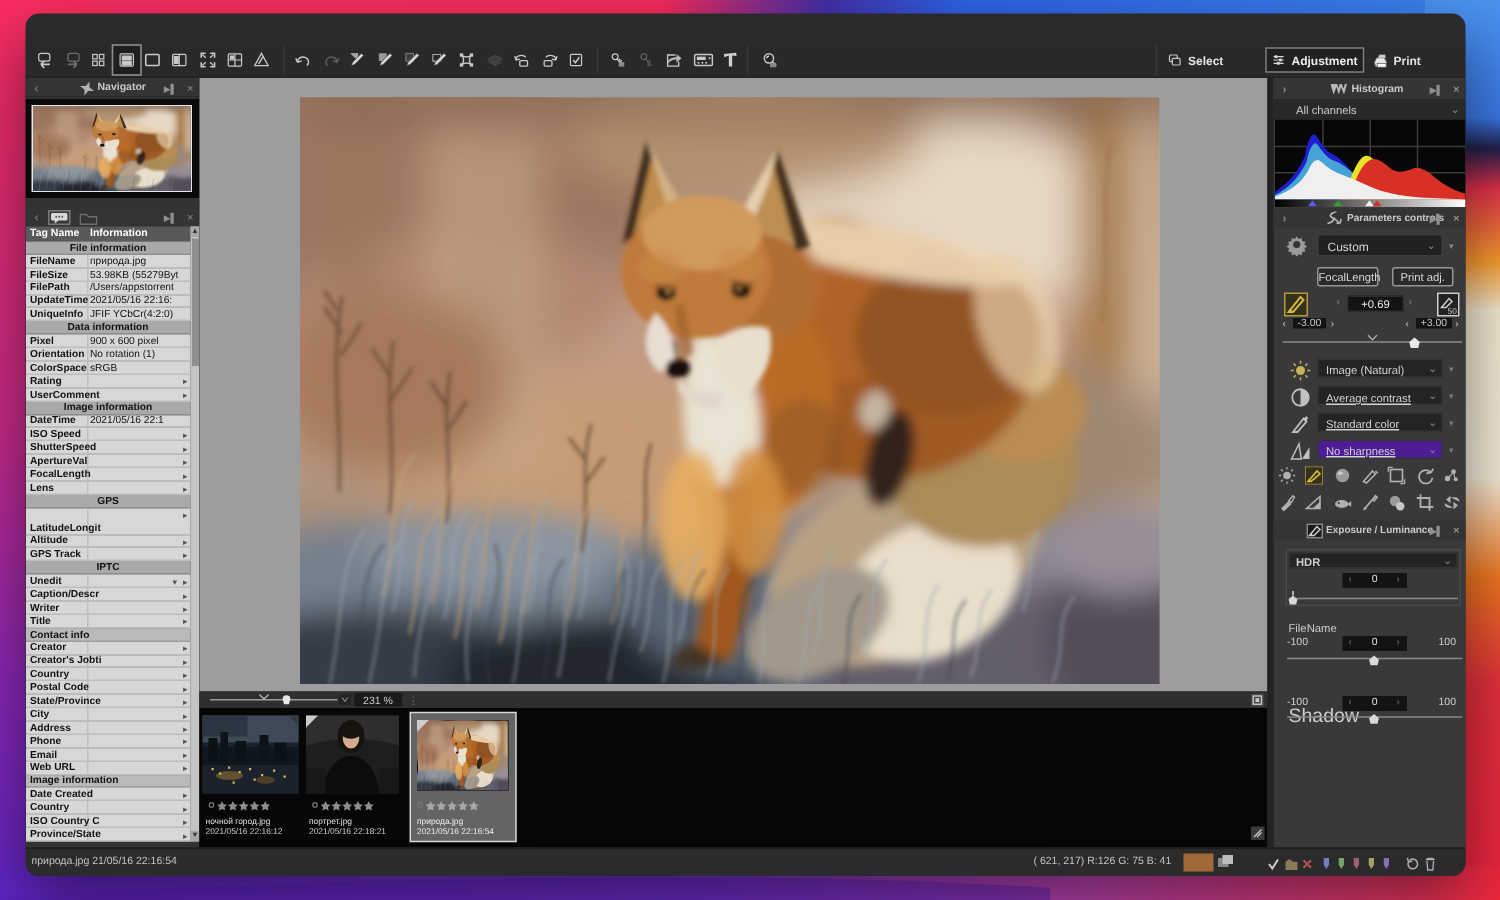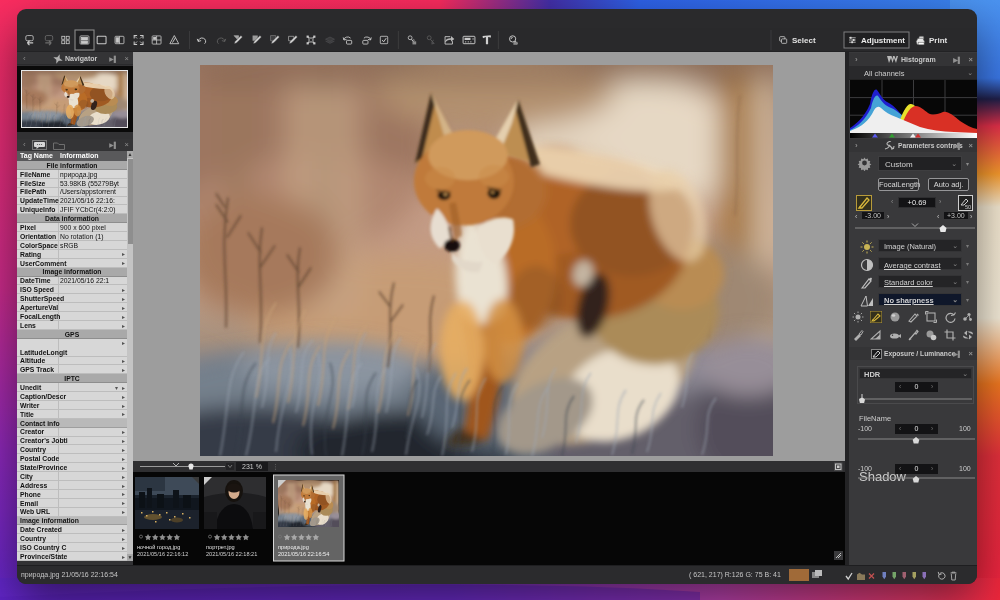--- a/index.html
+++ b/index.html
@@ -786,21 +786,21 @@
 <svg class="abs" style="left:8px;top:104px;" width="15" height="15" viewBox="0 0 15 15">
         <path d="M7.5,2 l1.2,1.8 l2.1,-0.7 l0.3,2.2 l2.2,0.3 l-0.7,2.1 l1.8,1.2 l-1.8,1.2 l0.7,2.1 l-2.2,0.3 l-0.3,2.2 l-2.1,-0.7 l-1.2,1.8 l-1.2,-1.8 l-2.1,0.7 l-0.3,-2.2 l-2.2,-0.3 l0.7,-2.1 l-1.8,-1.2 l1.8,-1.2 l-0.7,-2.1 l2.2,-0.3 l0.3,-2.2 l2.1,0.7 z" fill="#9a9a9a" transform="translate(0,-0.5)"></path>
         <circle cx="7.5" cy="7" r="2.4" fill="#343436"></circle>
       </svg>
 <div class="abs" style="left:29px;top:104px;width:84px;height:15px;background:#212123;border:1px solid #3e3e40;color:#d2d2d2;font-size:8px;">
  <span style="position:absolute;left:6px;top:2.5px;">Custom</span>
  <span style="position:absolute;right:4px;top:2.5px;color:#8a8a8a;font-size:7px;">⌄</span>
 </div>
 <span class="abs" style="left:117px;top:108px;color:#8a8a8a;font-size:6px;">▾</span>
 <div class="abs" style="left:29px;top:126px;width:41px;height:13px;background:#2a2a2c;border:1px solid #969698;border-radius:2px;color:#d8d8d8;font-size:7.5px;text-align:center;line-height:12px;">FocalLength</div>
-<div class="abs" style="left:79px;top:126px;width:41px;height:13px;background:#2a2a2c;border:1px solid #969698;border-radius:2px;color:#d8d8d8;font-size:7.5px;text-align:center;line-height:12px;">Auto adj.</div>
+<div class="abs" style="left:79px;top:126px;width:41px;height:13px;background:#2a2a2c;border:1px solid #969698;border-radius:2px;color:#d8d8d8;font-size:7.5px;text-align:center;line-height:12px;">Print adj.</div>
 
 <div class="abs" style="left:7px;top:143px;width:16px;height:16px;background:#33301c;border:1px solid #b89b3a;">
   <svg width="14" height="14" viewBox="0 0 14 14">
           <path d="M2,12 L10,2 L12,4 L5,12 Z M10,2 L12,4" fill="none" stroke="#d8b83c" stroke-width="1.3"></path>
           <path d="M2,12 l2.5,-1 l-1.5,-1.5 z" fill="#d8b83c"></path>
         </svg>
 </div>
 <div class="abs" style="left:49px;top:144.5px;width:38px;height:11px;background:#131315;border:1px solid #2e2e30;color:#e8e8e8;font-size:7.5px;text-align:center;line-height:10px;">+0.69</div>
 <span class="abs" style="left:42px;top:146px;color:#8a8a8a;font-size:7px;">‹</span>
 <span class="abs" style="left:90px;top:146px;color:#8a8a8a;font-size:7px;">›</span>
@@ -855,21 +855,21 @@
       </svg>
 <div class="abs" style="left:29px;top:223px;width:84px;height:13px;background:#242426;border:1px solid #343436;color:#d2d2d2;font-size:7.5px;">
  <span style="position:absolute;left:5px;top:1.5px;white-space:nowrap;text-decoration:underline;">Standard color</span>
  <span style="position:absolute;right:3px;top:1.5px;color:#8a8a8a;font-size:7px;">⌄</span>
 </div>
 <span class="abs" style="left:117px;top:226px;color:#7a7a7a;font-size:6px;">▾</span>
 <svg class="abs" style="left:11px;top:242px;" width="14" height="14" viewBox="0 0 14 14">
         <path d="M1,12 L6,2 L7.5,12 Z" fill="none" stroke="#c0c0c0" stroke-width="1"></path>
         <path d="M8,12 L13,4 L13,12 Z" fill="#c0c0c0"></path>
       </svg>
-<div class="abs" style="left:29px;top:241px;width:84px;height:13px;background:#0f172a;border:1px solid #343436;color:#d2d2d2;font-size:7.5px;font-weight:bold;">
+<div class="abs" style="left:29px;top:241px;width:84px;height:13px;background:#4c1d95;border:1px solid #343436;color:#d2d2d2;font-size:7.5px;">
  <span style="position:absolute;left:5px;top:1.5px;white-space:nowrap;text-decoration:underline;">No sharpness</span>
  <span style="position:absolute;right:3px;top:1.5px;color:#8a8a8a;font-size:7px;">⌄</span>
 </div>
 <span class="abs" style="left:117px;top:244px;color:#7a7a7a;font-size:6px;">▾</span>
 <svg class="abs" style="left:3px;top:259px;" width="12" height="12" viewBox="0 0 12 12">
         <circle cx="6" cy="6" r="2.5" fill="#b0b0b0"></circle>
         <g stroke="#b0b0b0" stroke-width="0.9">
           <line x1="6" y1="0.5" x2="6" y2="2"></line>
           <line x1="6" y1="10" x2="6" y2="11.5"></line>
           <line x1="0.5" y1="6" x2="2" y2="6"></line>

